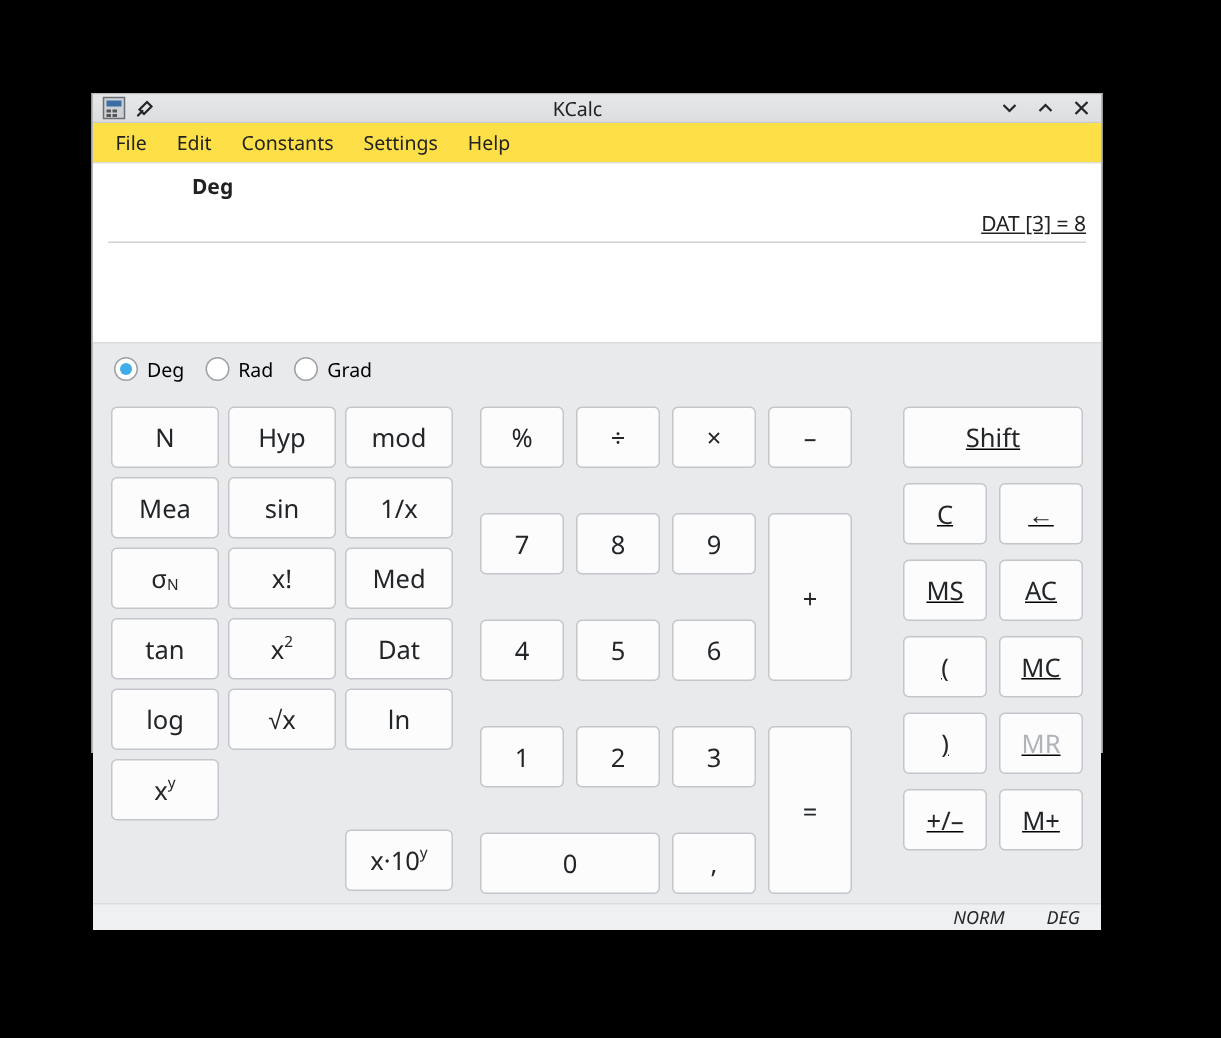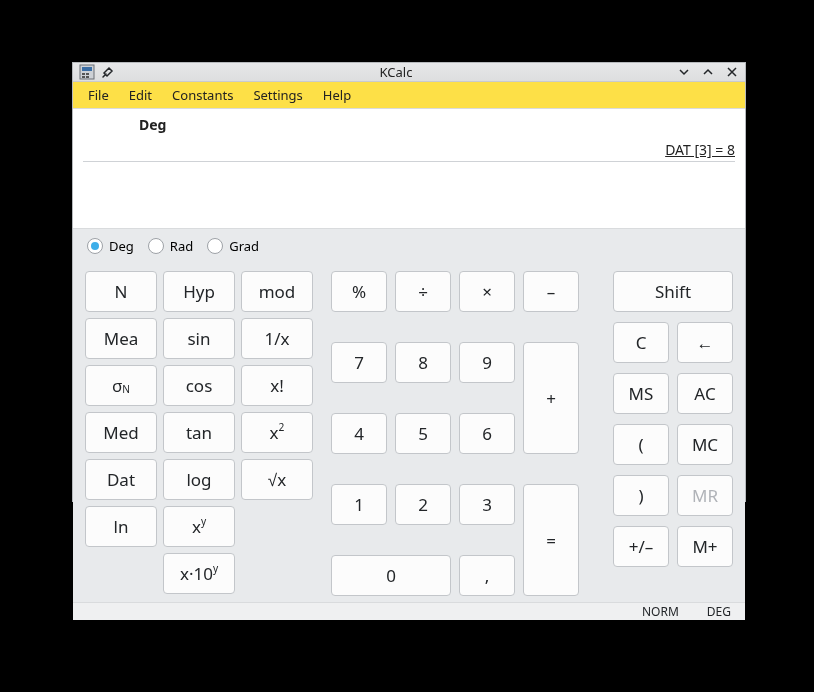--- a/index.html
+++ b/index.html
@@ -1,18 +1,18 @@
 <!DOCTYPE html>
 <html><head>
 <meta charset="utf-8">
 <style>
   * { box-sizing: border-box; margin: 0; padding: 0; font-family: "Noto Sans", "Segoe UI", sans-serif; }
   body { background: #000; width: 814px; height: 692px; position: relative; }
   .window {
-    position: absolute; left: 72px; top: 62px; width: 674px; height: 440px;
+    position: absolute; left: 61px; top: 62px; width: 674px; height: 440px;
     background: #eff0f1; border: 1px solid #b6b9bc; display: flex; flex-direction: column;
   }
   .titlebar {
     height: 30px; display: flex; align-items: center; padding: 0 6px;
     background: linear-gradient(#e6e7e9,#dddedf); border-bottom: 1px solid #c8cace;
   }
   .titlebar .left { display: flex; align-items: center; gap: 6px; }
   .titlebar .title { flex: 1; text-align: center; font-size: 13px; color: #222; }
   .titlebar .ctrls { display: flex; gap: 10px; align-items: center; }
   .titlebar svg { display: block; }
@@ -48,26 +48,26 @@
   }
   .btn.dis { color: #b0b3b8; }
   .sci { display: grid; grid-template-columns: repeat(3, 72px); grid-auto-rows: 41px; gap: 6px; }
   .sci .btn:nth-child(19) { grid-column: 3; }  
   .num {
     display: grid; grid-template-columns: repeat(4, 56px); gap: 8px;
     grid-template-rows: 41px 14px 41px 14px 41px 14px 41px 14px 41px;
   }
   .num .tall2 { grid-row: span 3; }
   .num .wide2 { grid-column: span 2; }
-  .mem { display: grid; grid-template-columns: 56px 56px; gap: 10px 8px; grid-auto-rows: 41px; }
+  .mem { display: grid; grid-template-columns: 56px 56px; gap: 10px 8px; grid-auto-rows: 41px; text-decoration: underline; }
   .mem .wide2 { grid-column: span 2; }
   .statusbar {
     height: 24px; background: #eff0f1; border-top: 1px solid #d9dbdd;
     display: flex; justify-content: flex-end; align-items: center; gap: 28px;
-    padding-right: 14px; font-size: 12px; color: #232629;
+    padding-right: 14px; font-size: 12px; color: #232629; font-style: italic;
   }
   sup { font-size: 0.6em; position: relative; top: -0.5em; }
   sub { font-size: 0.6em; position: relative; top: 0.3em; }
 </style>
 </head>
 <body>
 
 <div class="window">
   <div class="titlebar">
     <div class="left">
@@ -142,21 +142,20 @@
       <div class="btn">N</div>
       <div class="btn">Hyp</div>
       <div class="btn">mod</div>
       <div class="btn">Mea</div>
       <div class="btn">sin</div>
       <div class="btn">1/x</div>
       <div class="btn">
           <span>σ</span>
           <sub>N</sub>
         </div>
-      <div class="btn">cos</div>
       <div class="btn">x!</div>
       <div class="btn">Med</div>
       <div class="btn">tan</div>
       <div class="btn">
           <span>x</span>
           <sup>2</sup>
         </div>
       <div class="btn">Dat</div>
       <div class="btn">log</div>
       <div class="btn">√x</div>

